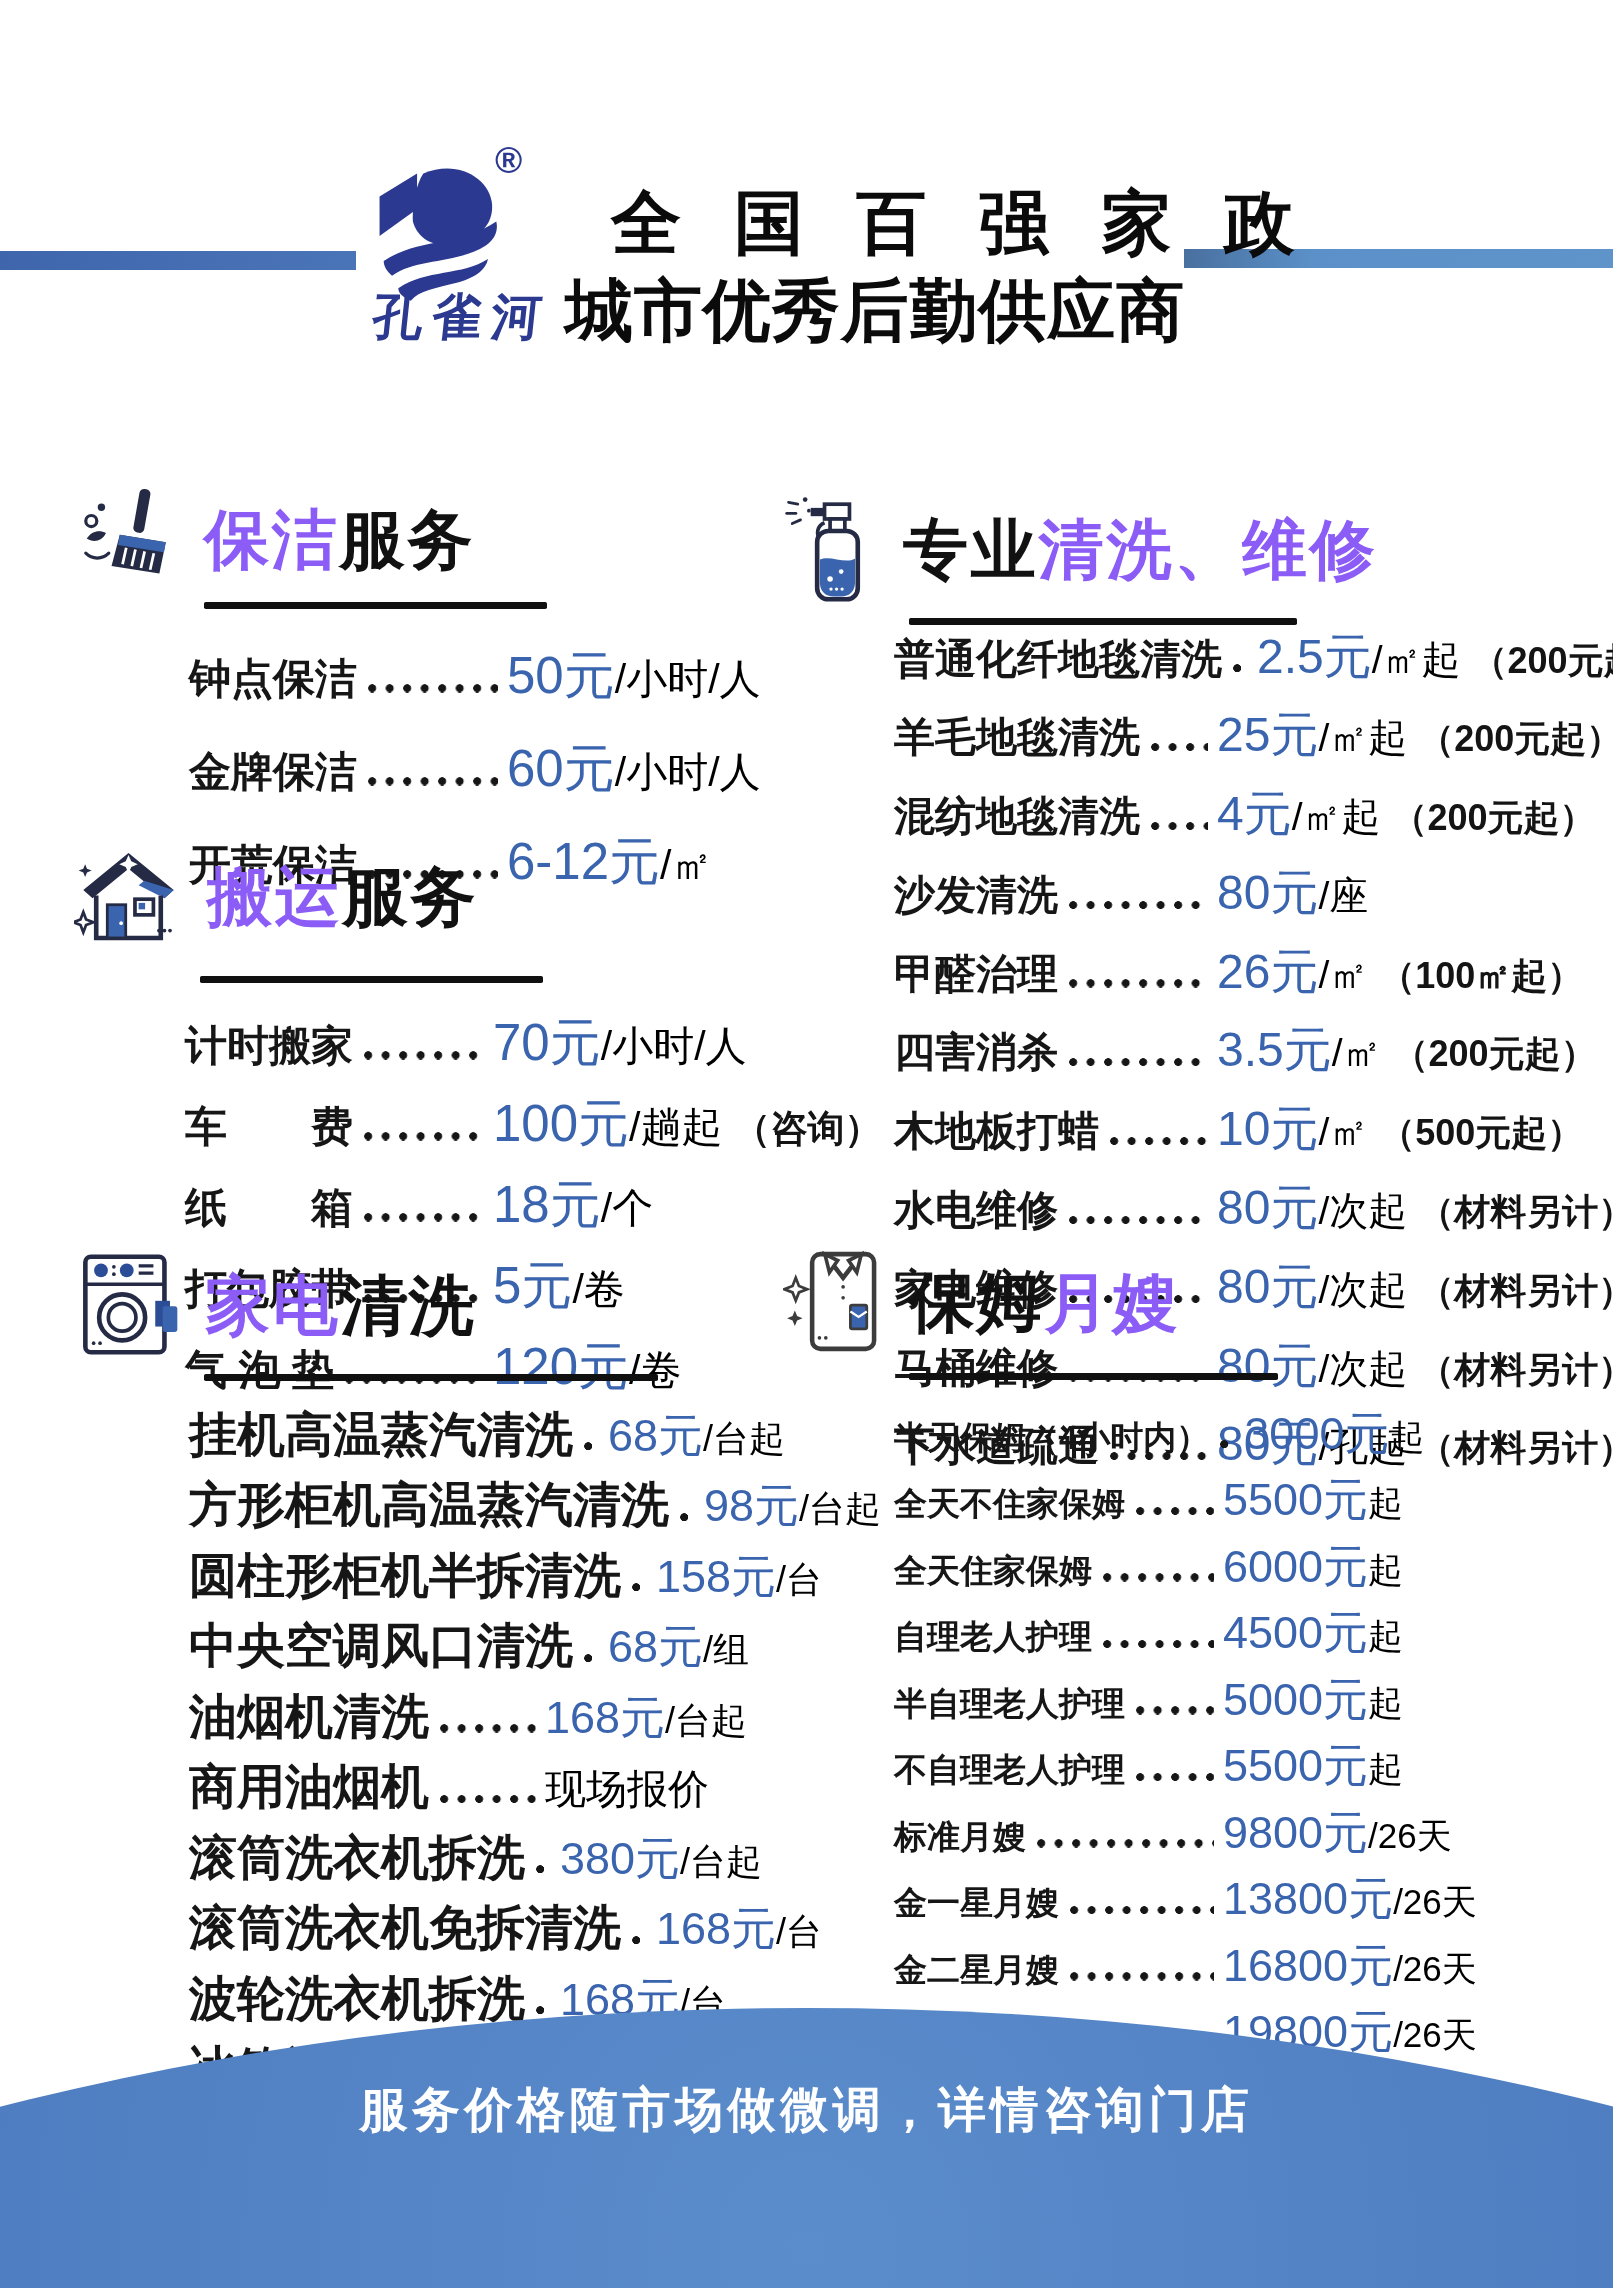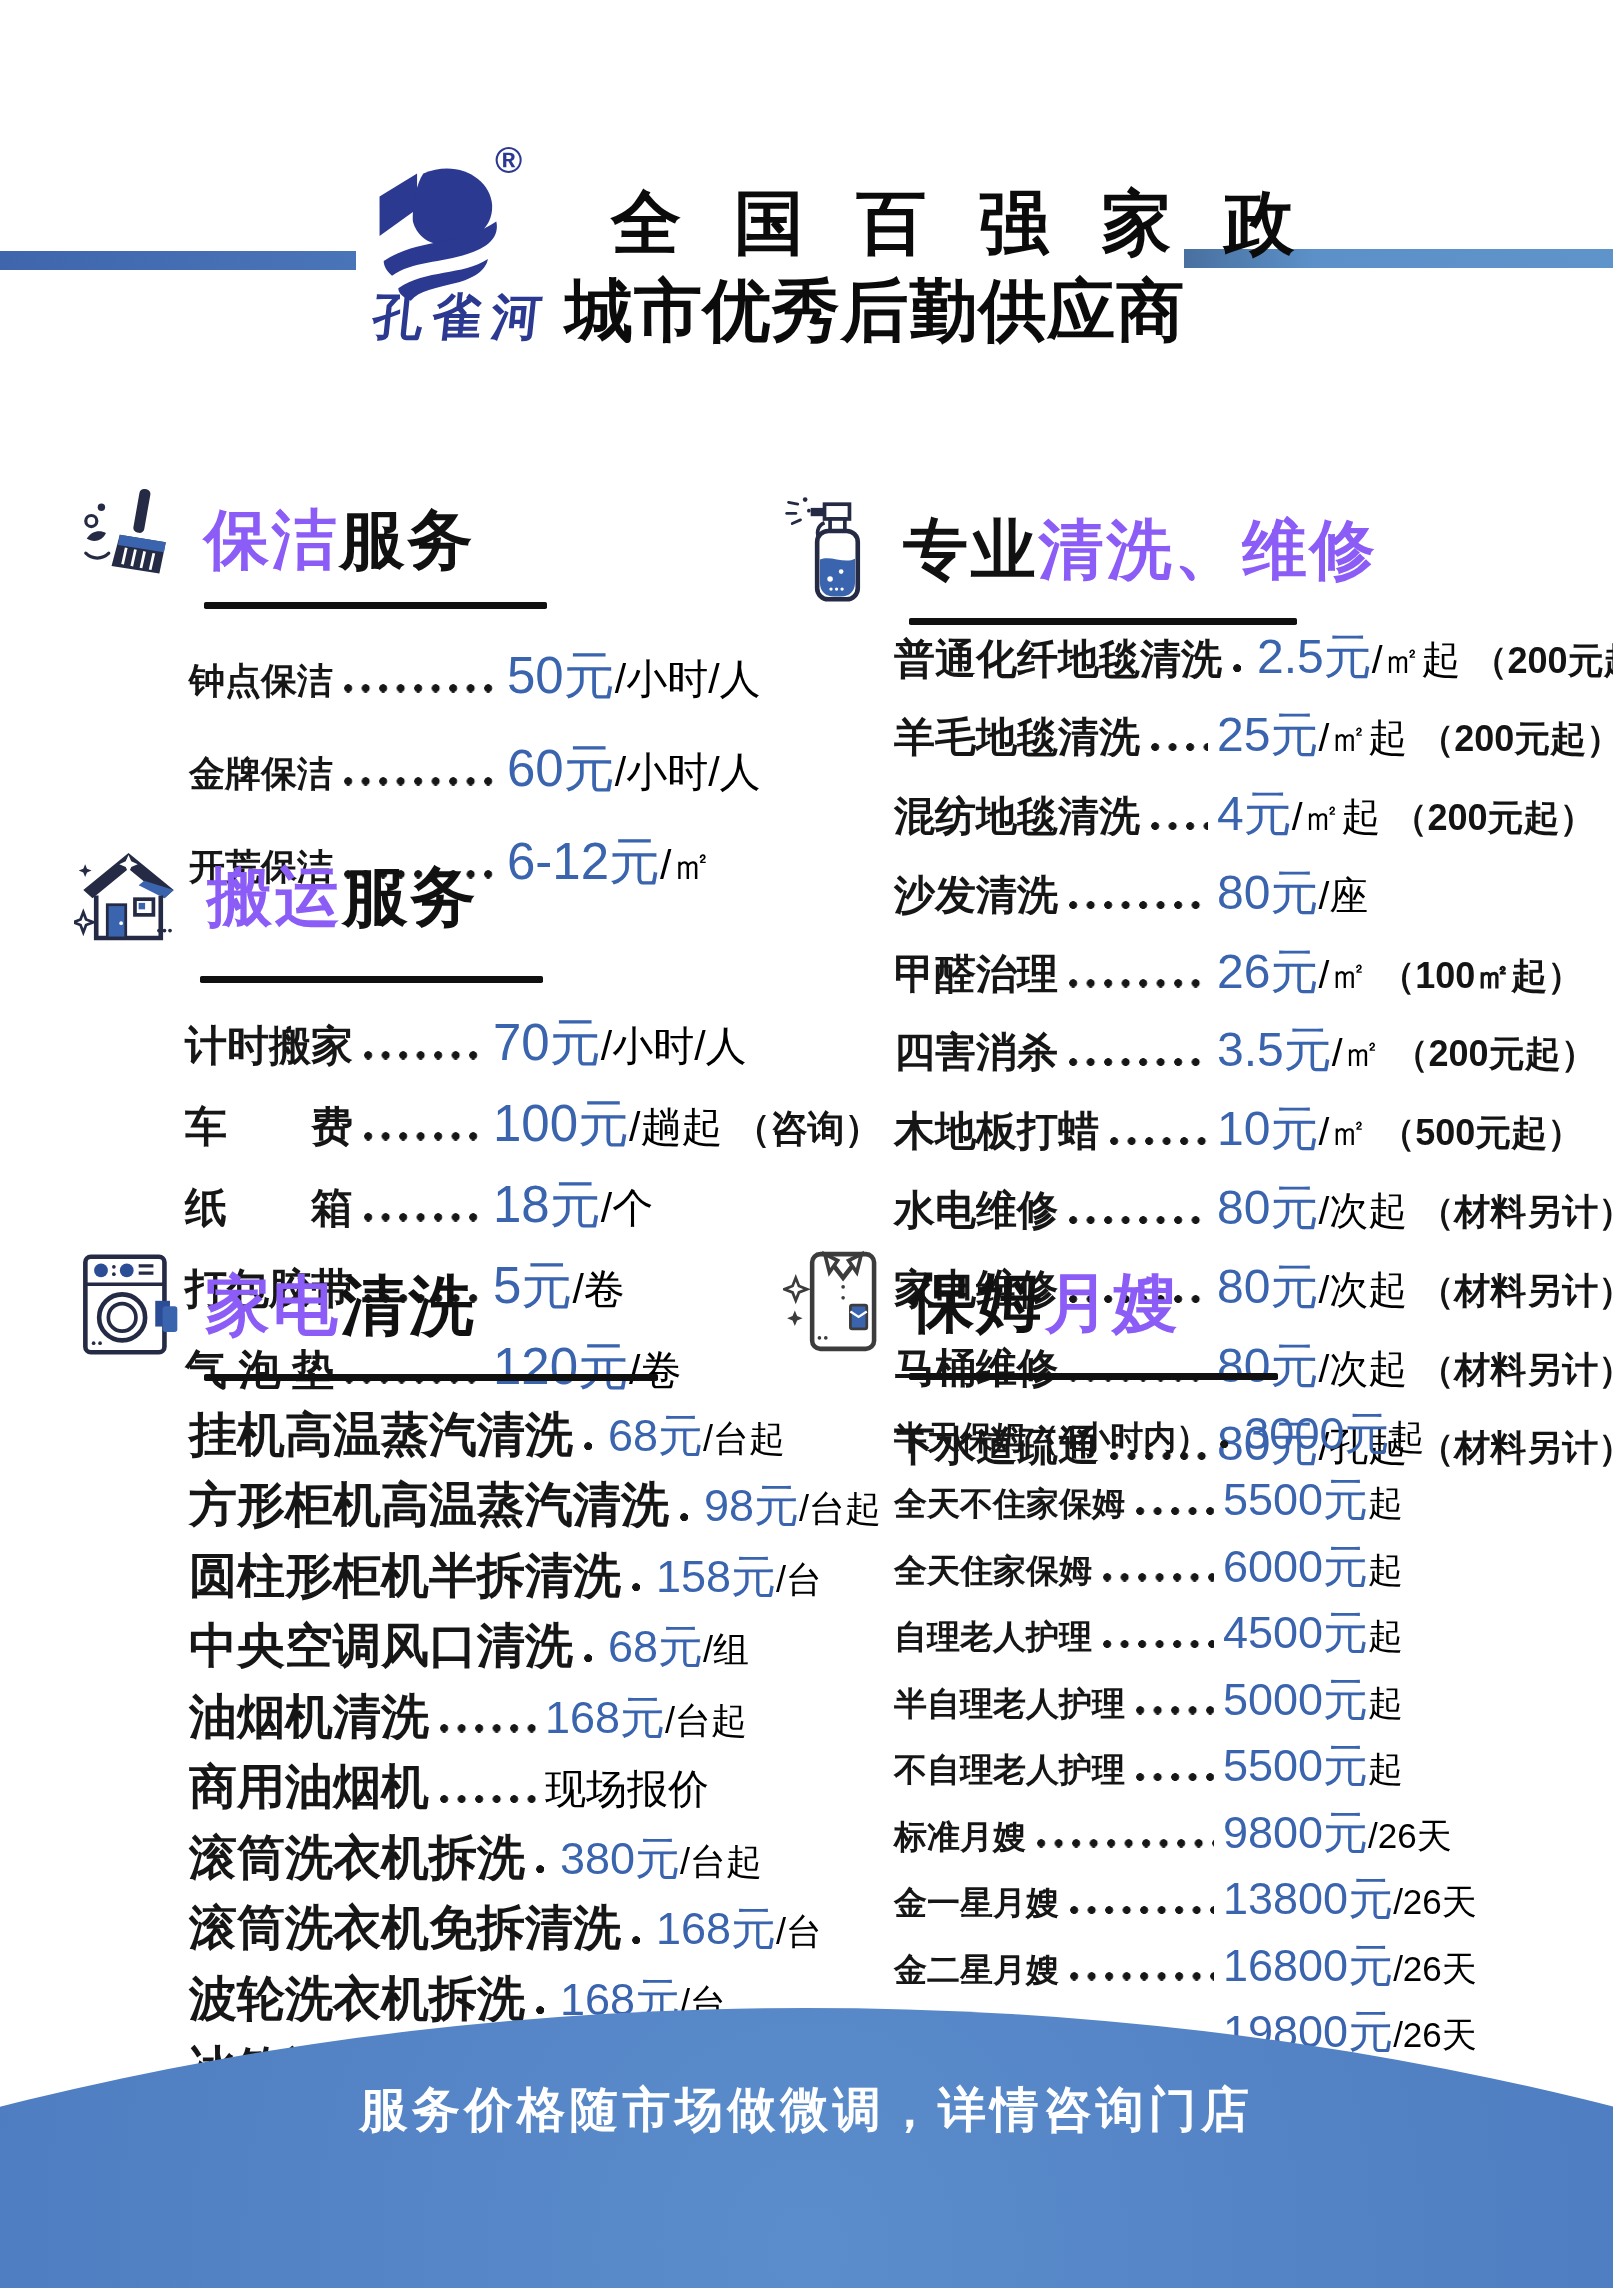--- a/index.html
+++ b/index.html
@@ -36,21 +36,21 @@
   .pg{display:flex;align-items:baseline;}
   .price{color:#3a64ae;font-weight:400;}
   .unit{color:#000000;font-weight:400;}
   .note{color:#141414;font-weight:900;margin-left:11px;}
 
   
   .s0{left:78px;top:487px;width:812px;}
   .s0 .rule{width:343px;margin-top:9.2px;}
   .s0 .rows{margin-top:33px;}
   .s0 .row{margin-bottom:24px;}
-  .s0 .label{font-size:36px;} .s0 .price{font-size:51px;} .s0 .unit{font-size:41px;}
+  .s0 .label{font-size:42px;} .s0 .price{font-size:51px;} .s0 .unit{font-size:41px;}
 
   
   .s1{left:783px;top:493px;width:794px;}
   .s1 .rule{width:388px;margin-top:11px;}
   .s1 .rows{}
   .s1 .row{margin-bottom:14.8px;}
   .s1 .lead{flex-basis:323px;}
   .s1 .label{font-size:41px;} .s1 .price{font-size:48px;} .s1 .unit{font-size:39px;} .s1 .note{font-size:36px;}
 
   

